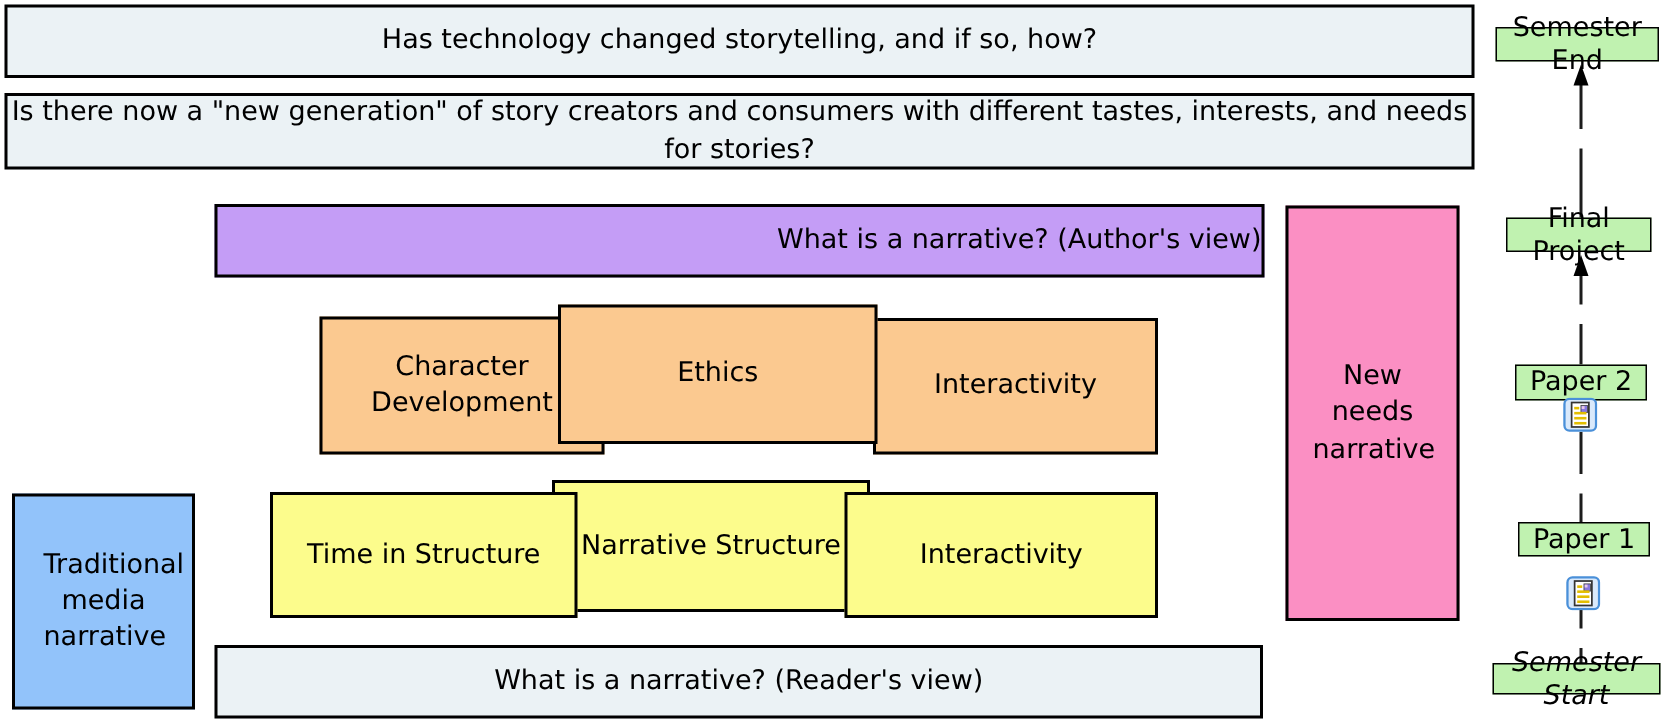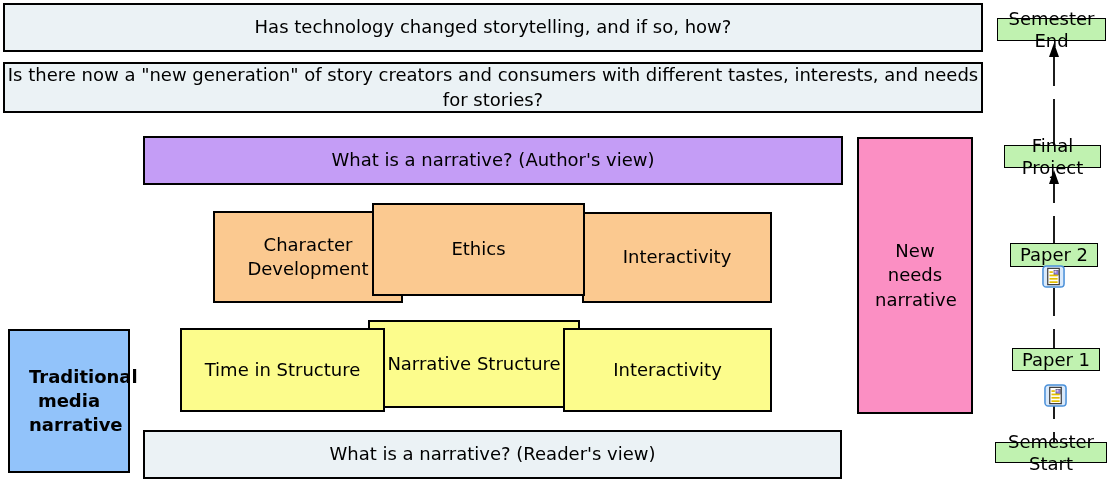--- a/index.html
+++ b/index.html
@@ -65,21 +65,21 @@
 
 <div class="canvas">
 
   <div class="shape bar-q1" style="background-color: rgb(235, 242, 245);">
     <span>Has technology changed storytelling, and if so, how?</span>
   </div>
   <div class="shape bar-q2" style="background-color: rgb(235, 242, 245);">
     <span>Is there now a "new generation" of story creators and consumers with different tastes, interests, and needs for stories?</span>
   </div>
 
-  <div class="shape bar-author" style="background-color: rgb(196, 157, 246);">
+  <div class="shape bar-author" style="background-color: rgb(196, 157, 246); justify-content: flex-end;">
     <span>What is a narrative? (Author's view)</span>
   </div>
 
   <div class="shape o-left" style="background-color: rgb(251, 201, 144); margin-left: 28px;">
     <span>Character Development</span>
   </div>
   <div class="shape o-mid" style="background-color: rgb(251, 201, 144);">
     <span>Ethics</span>
   </div>
   <div class="shape o-right" style="background-color: rgb(251, 201, 144);">
@@ -89,21 +89,21 @@
   <div class="shape y-left" style="background-color: rgb(252, 252, 140);">
     <span>Time in Structure</span>
   </div>
   <div class="shape y-mid" style="background-color: rgb(252, 252, 140);">
     <span>Narrative Structure</span>
   </div>
   <div class="shape y-right" style="background-color: rgb(252, 252, 140);">
     <span>Interactivity</span>
   </div>
 
-  <div class="shape blue-box" style="background-color: rgb(146, 195, 250); font-weight: bold;">
+  <div class="shape blue-box" style="background-color: rgb(146, 195, 250);">
     <span class="narrow-label">Traditional media narrative</span>
   </div>
   <div class="shape pink-box" style="background-color: rgb(251, 143, 195);">
     <span class="narrow-label">New needs narrative</span>
   </div>
 
   <div class="shape bar-reader" style="background-color: rgb(235, 242, 245);">
     <span>What is a narrative? (Reader's view)</span>
   </div>
 
@@ -123,21 +123,21 @@
   </div>
   <div class="shape milestone m-end" style="background-color: rgb(192, 242, 176);">
     <span>Semester End</span>
   </div>
   <div class="shape milestone m-p2" style="background-color: rgb(192, 242, 176); text-align: center;">
     <span>Paper 2</span>
   </div>
   <div class="shape milestone m-p1" style="background-color: rgb(192, 242, 176);">
     <span>Paper 1</span>
   </div>
-  <div class="shape milestone m-start" style="background-color: rgb(192, 242, 176);">
+  <div class="shape milestone m-start" style="background-color: rgb(192, 242, 176); font-style: italic;">
     <span>Semester Start</span>
   </div>
 
   <svg class="doc-icon icon-p2" viewBox="0 0 24 24">
     <rect x="1" y="1" width="22" height="22" rx="3.5" fill="#D9E9FB" stroke="#4A90D9" stroke-width="1.6"></rect>
     <rect x="6" y="3.5" width="12" height="17" fill="#FFFFFF" stroke="#333333" stroke-width="1.2"></rect>
     <rect x="12.5" y="5.5" width="4.5" height="5" fill="#8878E0" stroke="#444444" stroke-width="0.6"></rect>
     <rect x="13" y="6" width="2" height="2" fill="#E8C8E8"></rect>
     <rect x="7.8" y="6.5" width="3.5" height="1.8" fill="#E3BE00"></rect>
     <rect x="7.8" y="10" width="8.5" height="1.8" fill="#E3BE00"></rect>

